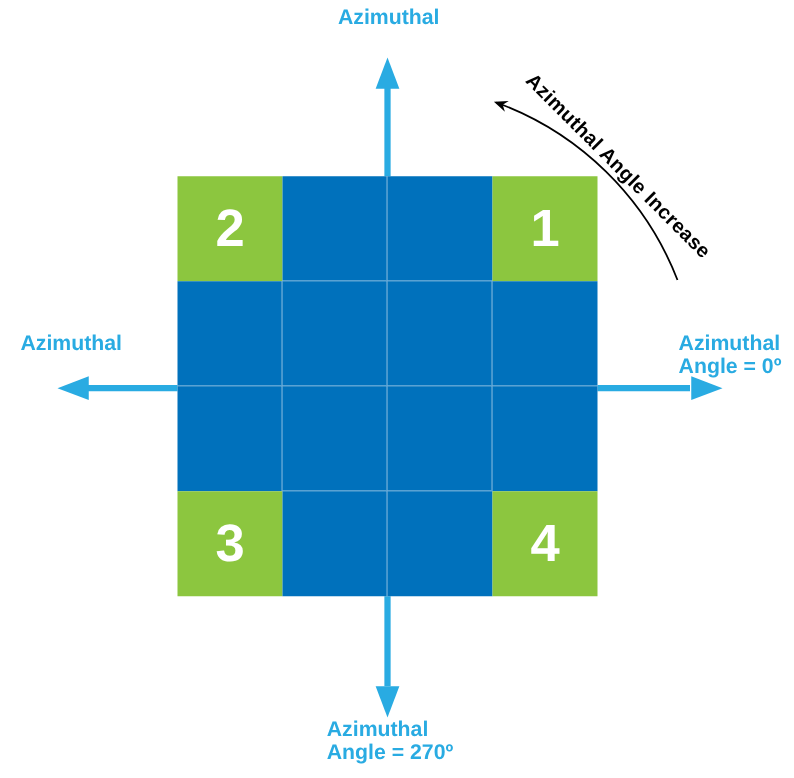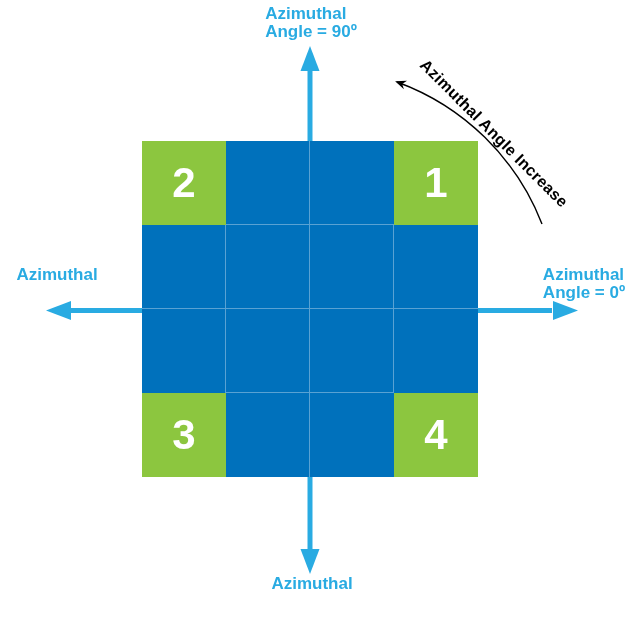--- a/index.html
+++ b/index.html
@@ -137,30 +137,30 @@
       </div>
       <div class="cell blue bR"></div>
       <div class="cell blue"></div>
       <div class="cell green">
         <span class="cellnum">4</span>
       </div>
     </div>
 
   <div class="axis-label top">
     <div>Azimuthal</div>
-    <div>Angle = 90º</div>
   </div>
 
   <div class="axis-label right">
     <div>Azimuthal</div>
     <div>Angle = 0º</div>
   </div>
 
   <div class="axis-label bottom">
     <div>Azimuthal</div>
+    <div>Angle = 270º</div>
   </div>
 
   <div class="axis-label left">
     <div>Azimuthal</div>
   </div>
 
   <div class="rot-annotation">Azimuthal Angle Increase</div>
 
 </div>
 

